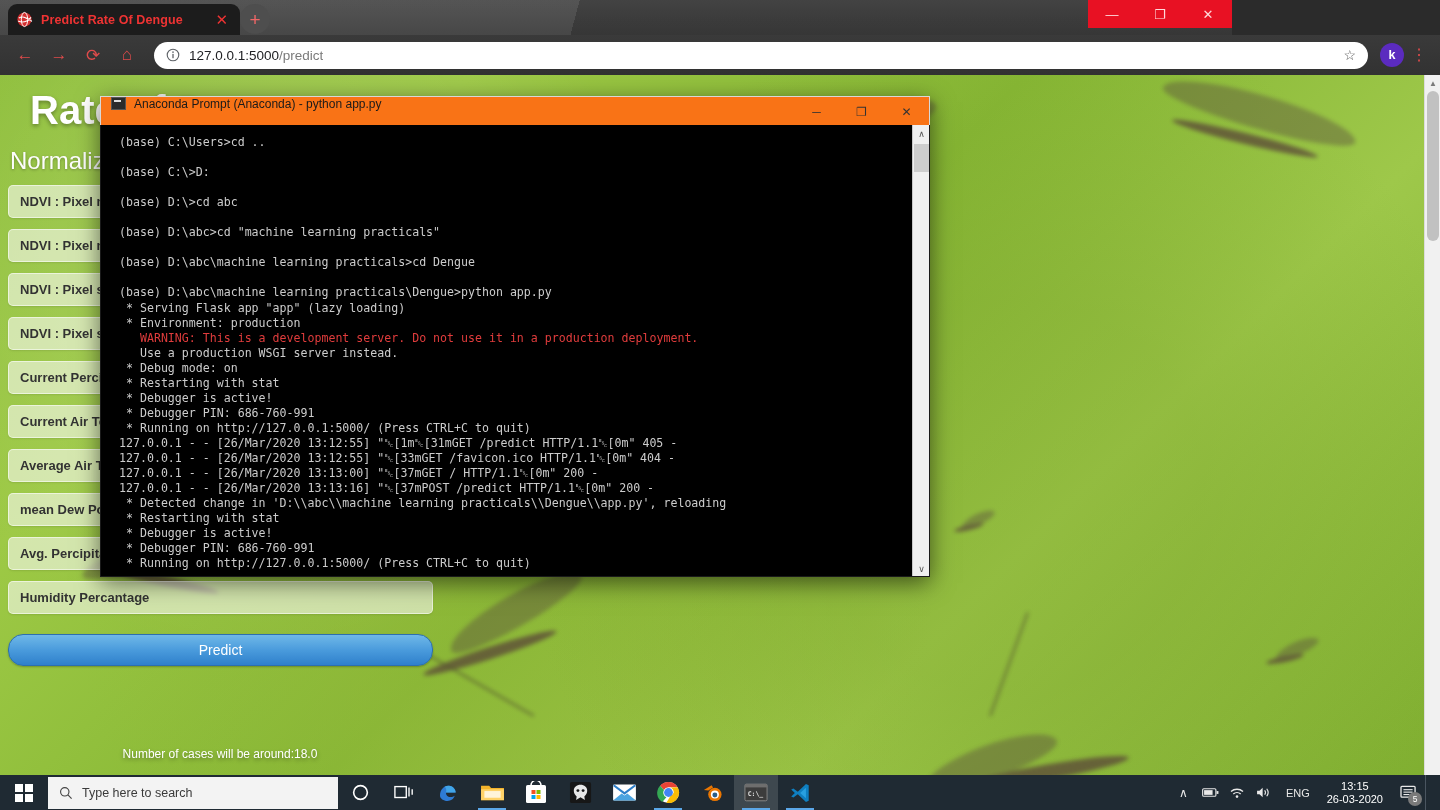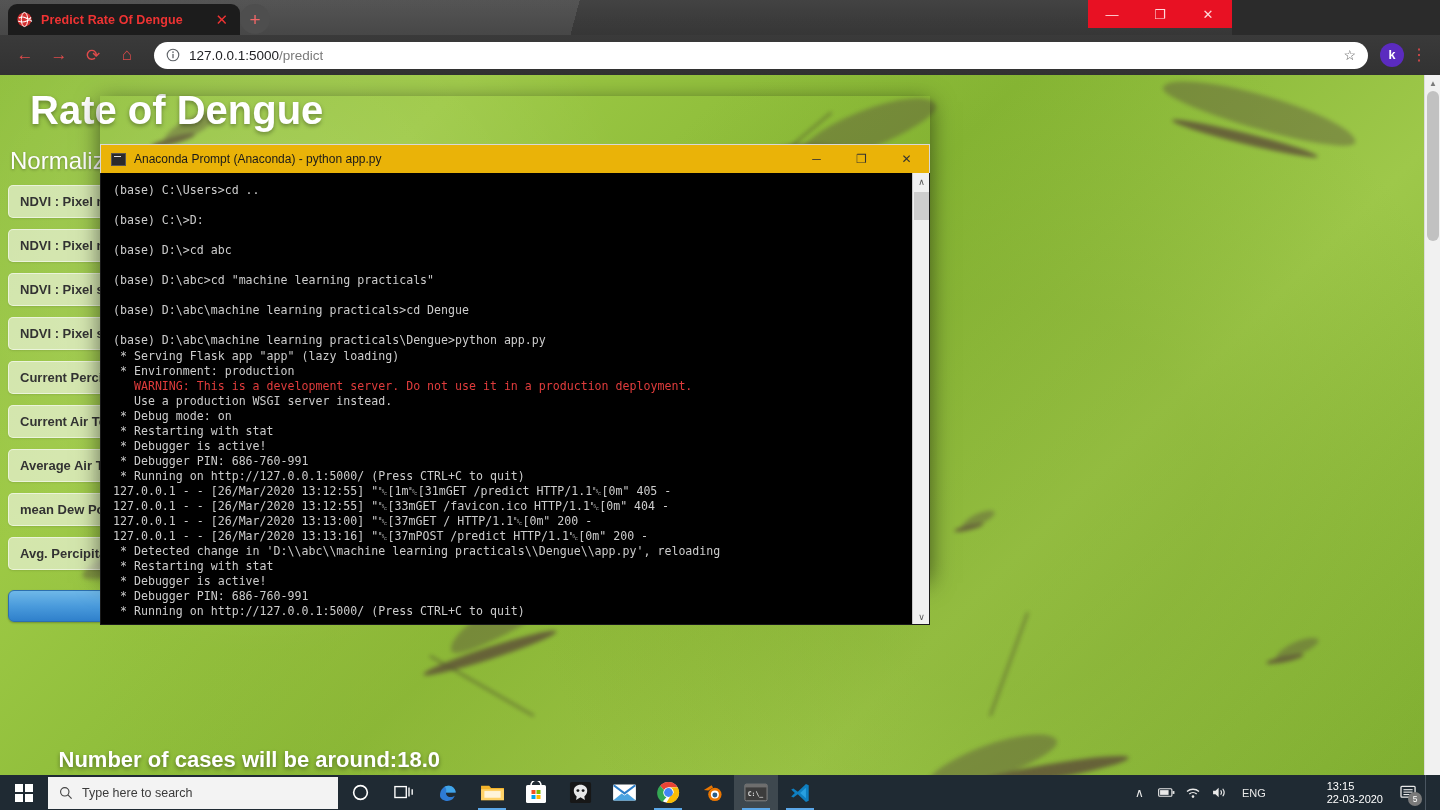--- a/index.html
+++ b/index.html
@@ -110,28 +110,28 @@
     display:flex; align-items:center; padding:0 11px;
     font-size:13px; font-weight:700; color:#333;
     box-shadow: 0 1px 2px rgba(0,0,0,.10);
     white-space:nowrap; overflow:hidden;
   }
   .field::placeholder { color:#333; }
   input.field { font-family:"Liberation Sans", sans-serif; }
   .predict-btn {
     width:425px; height:32px; margin-top:9px;
     background: linear-gradient(180deg,#6fb8e8 0%, #4a9bdc 50%, #2f80cb 100%);
-    border:1px solid #2d6fae; border-radius:6px;
+    border:1px solid #2d6fae; border-radius:15px;
     color:#fff; font-size:14px; font-weight:400; cursor:pointer;
     box-shadow: 0 1px 2px rgba(0,0,0,.25);
     font-family:"Liberation Sans", sans-serif;
   }
   .result {
-    position:absolute; top:672px; left:0; width:440px; text-align:right;
-    font-size:22px; font-weight:700; color:#ffffff;
+    position:absolute; top:672px; left:0; width:440px; text-align:center;
+    font-size:12px; font-weight:400; color:#ffffff;
     text-shadow: 0 2px 4px rgba(0,0,0,.4); white-space:nowrap;
   }
 
   
   .page-scroll {
     position:absolute; top:75px; right:0; width:16px; height:700px;
     background:#f1f1f1; border-left:1px solid #dcdcdc;
   }
   .page-scroll-up {
     position:absolute; top:0; left:0; width:16px; height:16px;
@@ -142,40 +142,40 @@
     position:absolute; top:16px; left:2px; width:12px; height:150px;
     background:#c1c1c1; border-radius:6px;
   }
 
   
   .term {
     position:absolute; top:96px; left:100px; width:830px; height:481px;
     box-shadow: 0 6px 22px rgba(0,0,0,.55);
   }
   .term-titlebar {
-    height:29px; background:#eab308; display:flex; align-items:center;
-    padding-left:10px; gap:8px; border:1px solid #d8d8d8; border-bottom:none;margin-top:48px;
+    height:29px; background:#f97316; display:flex; 
+    padding-left:10px; gap:8px; border:1px solid #d8d8d8; border-bottom:none;
   }
   .term-icon {
     width:15px;height:13px;background:#2b2b2b;border:1px solid #555;
     position:relative; flex:0 0 15px;
   }
   .term-icon::after{
     content:""; position:absolute; top:2px; left:2px; width:7px; height:1.5px; background:#ddd;
   }
   .term-title { font-size:12px; color:#1a1a1a; white-space:nowrap; flex:1; }
   .term-btns { display:flex; height:29px; margin-left:auto; }
   .term-btn {
     width:45px; height:29px; display:flex; align-items:center; justify-content:center;
     color:#333; font-size:12px; cursor:pointer;
   }
   .term-body {
     position:relative; height:452px; background:#000; overflow:hidden;
     border:1px solid #1a1a1a; border-top:none;
-    padding:10px 0 0 10px;
+    padding:10px 0 0 16px;
   }
   .term-text {
     font-family:"DejaVu Sans Mono","Liberation Mono",monospace;
     font-size:11.6px; line-height:15.05px; color:#cccccc;
     white-space:pre; padding-left:2px;
   }
   .term-text .warn { color:#e03c3c; }
   .term-scroll {
     position:absolute; top:0; right:0; width:17px; height:452px;
     background:#f0f0f0; border-left:1px solid #c9c9c9;
@@ -213,23 +213,22 @@
   .tb-item.running::after {
     content:""; position:absolute; bottom:0; left:8px; width:28px; height:2.5px; background:#5ba7e8;
   }
   .tray { margin-left:auto; display:flex; align-items:center; gap:2px; padding-right:8px; height:35px;}
   .tray-ico {
     width:25px;height:35px;display:flex;align-items:center;justify-content:center;
     color:#e8e8e8; font-size:12px; cursor:pointer;
   }
   .tray-lang { color:#e8e8e8; font-size:11px; padding:0 7px; cursor:pointer; }
   .tray-clock {
-    color:#fff; font-size:11px; line-height:13px; text-align:left; padding:0 8px;
+    color:#fff; font-size:11px; line-height:13px; text-align:center; padding:0 8px;
     cursor:pointer;
-    margin-left:44px;
   }
   .tray-notif { position:relative; width:30px;height:35px;display:flex;align-items:center;justify-content:center;cursor:pointer;}
   .notif-badge {
     position:absolute; right:1px; bottom:4px; width:14px;height:14px;border-radius:50%;
     background:#7a7a7a; color:#fff; font-size:8.5px;
     display:flex;align-items:center;justify-content:center;
   }
   .show-desktop { width:7px; height:35px; border-left:1px solid #4a5560; cursor:pointer;}
 </style>
 </head>
@@ -334,20 +333,21 @@
         <form class="form-area">
           <input class="field" type="text" placeholder="NDVI : Pixel northeast of city centroid" style="">
           <input class="field" type="text" placeholder="NDVI : Pixel northwest of city centroid" style="">
           <input class="field" type="text" placeholder="NDVI : Pixel southeast of city centroid" style="">
           <input class="field" type="text" placeholder="NDVI : Pixel southwest of city centroid" style="">
           <input class="field" type="text" placeholder="Current Percipitation" style="">
           <input class="field" type="text" placeholder="Current Air Temperature" style="">
           <input class="field" type="text" placeholder="Average Air Temperature" style="">
           <input class="field" type="text" placeholder="mean Dew Point Temperature" style="">
           <input class="field" type="text" placeholder="Avg. Percipitation" style="">
+          <input class="field" type="text" placeholder="Humidity Percantage" style="">
           <button class="predict-btn" type="submit">Predict</button>
         </form>
 
         <div class="result">Number of cases will be around:18.0</div>
       </div>
     </div>
 
     <div class="page-scroll">
       <div class="page-scroll-up">▲</div>
       <div class="page-scroll-thumb"></div>
@@ -502,21 +502,21 @@
       <div class="tray-ico">
         <svg width="17" height="13" viewBox="0 0 18 14">
           <path d="M1 5h2.6L7 2v10L3.6 9H1z" fill="#e8e8e8"></path>
           <path d="M9.2 4.6a4 4 0 0 1 0 4.8" fill="none" stroke="#e8e8e8" stroke-width="1.2"></path>
           <path d="M11.4 3a6.6 6.6 0 0 1 0 8" fill="none" stroke="#e8e8e8" stroke-width="1.2"></path>
         </svg>
       </div>
       <div class="tray-lang">ENG</div>
       <div class="tray-clock">
         <div>13:15</div>
-        <div>22-03-2020</div>
+        <div>26-03-2020</div>
       </div>
       <div class="tray-notif">
         <svg width="17" height="15" viewBox="0 0 18 16">
           <rect x="1" y="1.5" width="15" height="11.5" rx="1" fill="none" stroke="#e8e8e8" stroke-width="1.4"></rect>
           <line x1="3.6" y1="5" x2="13.4" y2="5" stroke="#e8e8e8" stroke-width="1.2"></line>
           <line x1="3.6" y1="7.6" x2="13.4" y2="7.6" stroke="#e8e8e8" stroke-width="1.2"></line>
           <line x1="3.6" y1="10.2" x2="10" y2="10.2" stroke="#e8e8e8" stroke-width="1.2"></line>
         </svg>
         <span class="notif-badge">5</span>
       </div>

